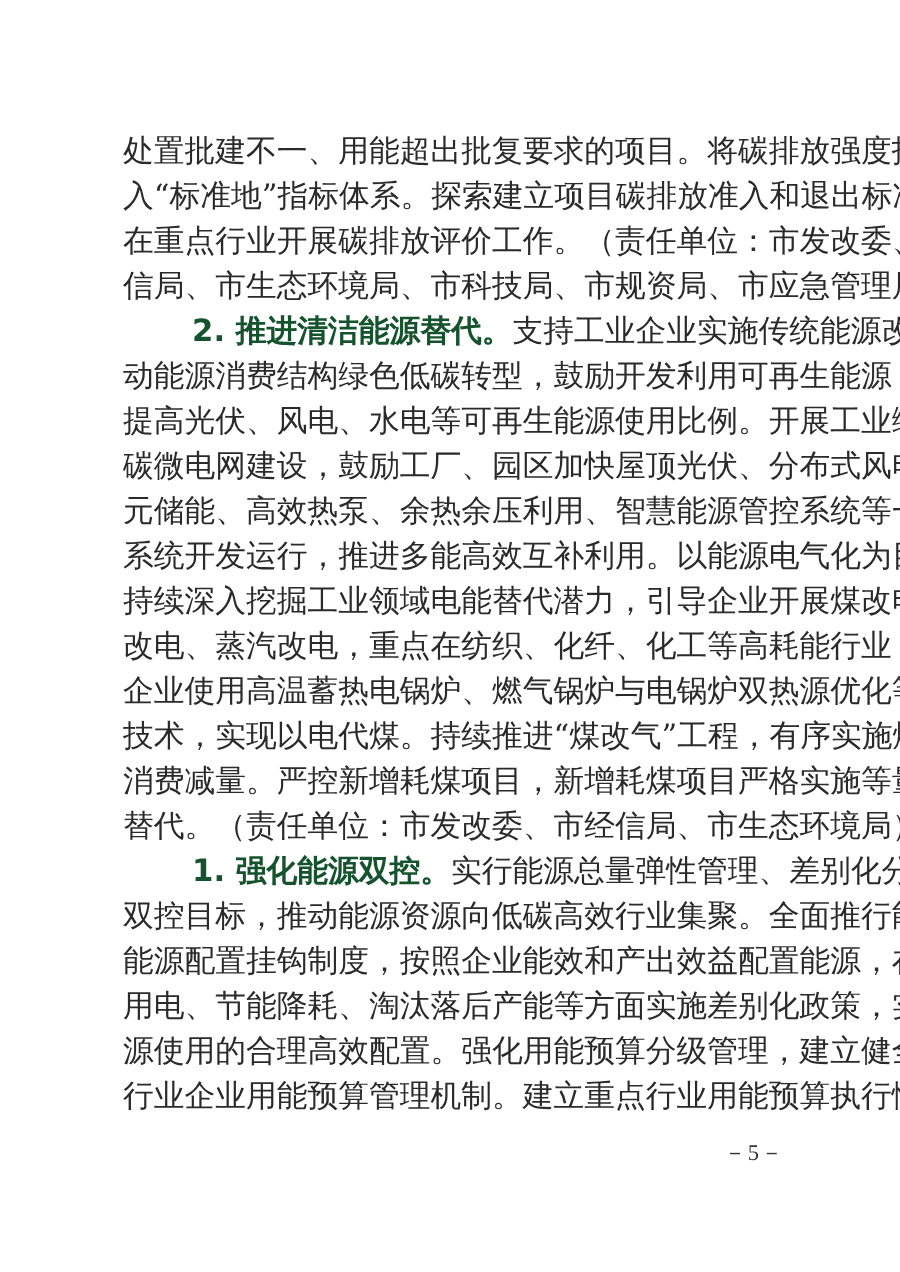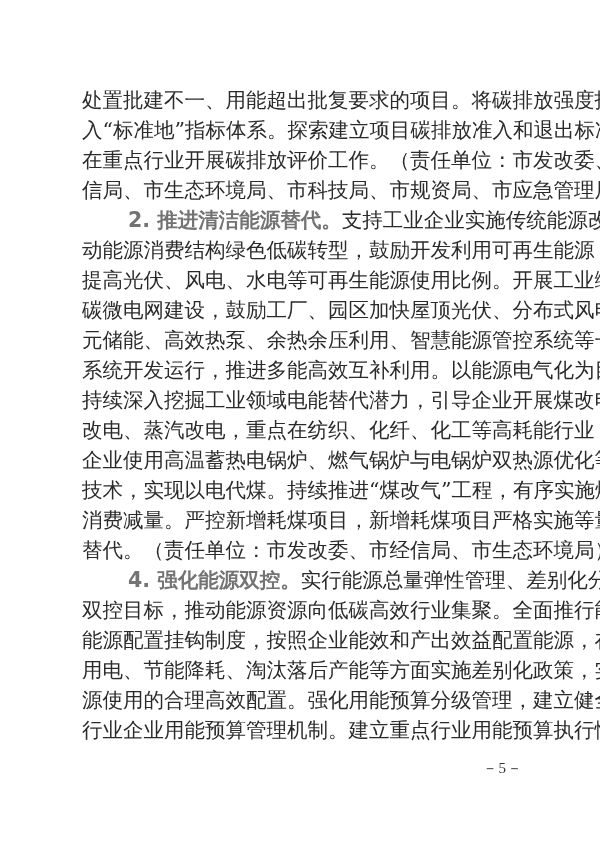--- a/index.html
+++ b/index.html
@@ -33,21 +33,21 @@
     }
     .line.last {
       text-align-last: left;
     }
     .indent {
       padding-left: 46px;
     }
     .heading {
       font-family: "DejaVu Sans", "Liberation Sans", sans-serif;
       font-weight: bold;
-      color: #737373;
+      color: #14532d;
     }
     .page-number {
       position: absolute;
       right: 77px;
       top: 759px;
       font-size: 15px;
       font-family: "Liberation Serif", "DejaVu Serif", serif;
       color: #333;
       letter-spacing: 1px;
     }
@@ -73,21 +73,21 @@
     <div class="line">系统开发运行，推进多能高效互补利用。以能源电气化为目标，</div>
     <div class="line">持续深入挖掘工业领域电能替代潜力，引导企业开展煤改电、油</div>
     <div class="line">改电、蒸汽改电，重点在纺织、化纤、化工等高耗能行业，引导</div>
     <div class="line">企业使用高温蓄热电锅炉、燃气锅炉与电锅炉双热源优化等先进</div>
     <div class="line">技术，实现以电代煤。持续推进“煤改气”工程，有序实施煤炭</div>
     <div class="line">消费减量。严控新增耗煤项目，新增耗煤项目严格实施等量减量</div>
     <div class="line last">替代。（责任单位：市发改委、市经信局、市生态环境局）</div>
   </div>
 
   <div>
-    <div class="line indent"><span class="heading">4. 强化能源双控。</span><span>实行能源总量弹性管理、差别化分解能耗</span></div>
+    <div class="line indent"><span class="heading">1. 强化能源双控。</span><span>实行能源总量弹性管理、差别化分解能耗</span></div>
     <div class="line">双控目标，推动能源资源向低碳高效行业集聚。全面推行能效与</div>
     <div class="line">能源配置挂钩制度，按照企业能效和产出效益配置能源，在有序</div>
     <div class="line">用电、节能降耗、淘汰落后产能等方面实施差别化政策，实现能</div>
     <div class="line">源使用的合理高效配置。强化用能预算分级管理，建立健全重点</div>
     <div class="line">行业企业用能预算管理机制。建立重点行业用能预算执行情况监</div>
   </div>
 
 </div>
 
 <div class="page-number">－5－</div>

